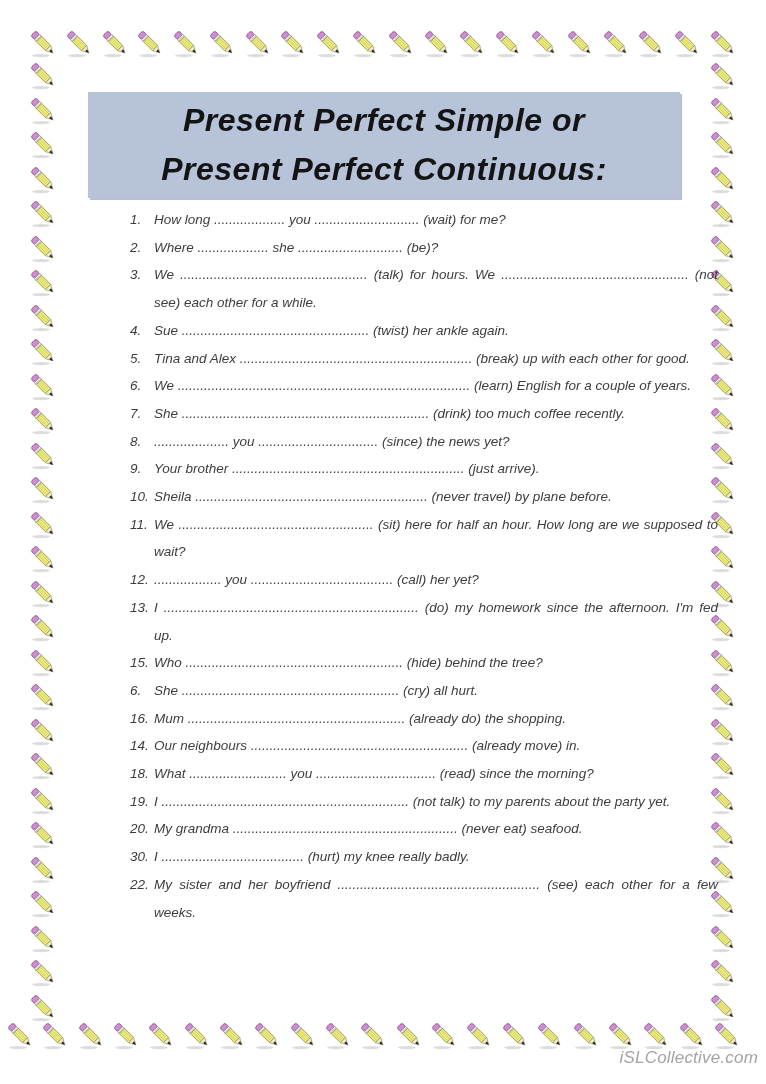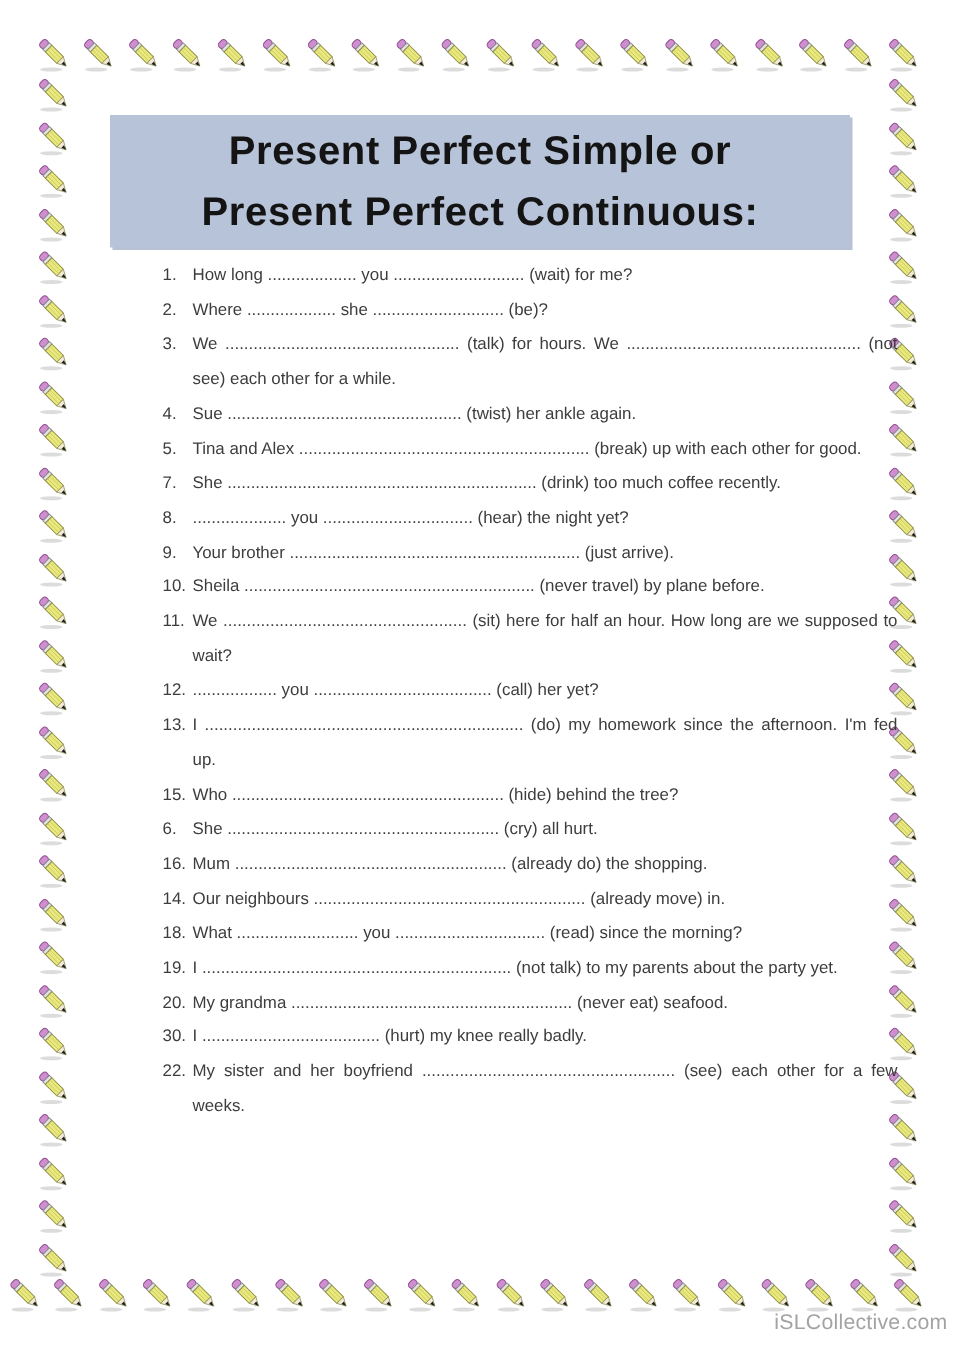--- a/index.html
+++ b/index.html
@@ -2,20 +2,21 @@
 <html><head>
 <meta charset="utf-8">
 <style>
   html,body{margin:0;padding:0;background:#ffffff;}
   .page{
     position:relative;
     width:766px;height:1084px;
     background:#ffffff;
     overflow:hidden;
     font-family:"Liberation Sans", sans-serif;
+    font-style:italic;
   }
   
   .pencil{width:30px;height:30px;overflow:visible;display:block;flex:0 0 auto;}
   .border-row{position:absolute;display:flex;justify-content:space-between;}
   .border-col{position:absolute;display:flex;flex-direction:column;justify-content:space-between;}
   #border-top{top:28px;left:28px;right:28px;}
   #border-bottom{top:1020px;left:5px;right:24px;}
   #border-left{top:60px;bottom:62px;left:28px;}
   #border-right{top:60px;bottom:62px;right:28px;}
   
@@ -373,22 +374,23 @@
     <div class="t">Present Perfect Simple or</div>
     <div class="t">Present Perfect Continuous:</div>
   </div>
 
   <div class="items" id="items" style="color: rgb(61, 61, 61);">
       <div class="item"><span class="num">1.</span><span>How long ................... you ............................ (wait) for me?</span></div>
       <div class="item"><span class="num">2.</span><span>Where ................... she ............................ (be)?</span></div>
       <div class="item"><span class="num">3.</span><span>We .................................................. (talk) for hours. We .................................................. (not see) each other for a while.</span></div>
       <div class="item"><span class="num">4.</span><span>Sue .................................................. (twist) her ankle again.</span></div>
       <div class="item"><span class="num">5.</span><span>Tina and Alex .............................................................. (break) up with each other for good.</span></div>
+      <div class="item"><span class="num">6.</span><span>We .............................................................................. (learn) English for a couple of years.</span></div>
       <div class="item"><span class="num">7.</span><span>She .................................................................. (drink) too much coffee recently.</span></div>
-      <div class="item"><span class="num">8.</span><span>.................... you ................................ (hear) the night yet?</span></div>
+      <div class="item"><span class="num">8.</span><span>.................... you ................................ (since) the news yet?</span></div>
       <div class="item"><span class="num">9.</span><span>Your brother .............................................................. (just arrive).</span></div>
       <div class="item"><span class="num">10.</span><span>Sheila .............................................................. (never travel) by plane before.</span></div>
       <div class="item"><span class="num">11.</span><span>We .................................................... (sit) here for half an hour. How long are we supposed to wait?</span></div>
       <div class="item"><span class="num">12.</span><span>.................. you ...................................... (call) her yet?</span></div>
       <div class="item"><span class="num">13.</span><span>I .................................................................... (do) my homework since the afternoon. I'm fed up.</span></div>
       <div class="item"><span class="num">15.</span><span>Who .......................................................... (hide) behind the tree?</span></div>
       <div class="item"><span class="num">6.</span><span>She .......................................................... (cry) all hurt.</span></div>
       <div class="item"><span class="num">16.</span><span>Mum .......................................................... (already do) the shopping.</span></div>
       <div class="item"><span class="num">14.</span><span>Our neighbours .......................................................... (already move) in.</span></div>
       <div class="item"><span class="num">18.</span><span>What .......................... you ................................ (read) since the morning?</span></div>

